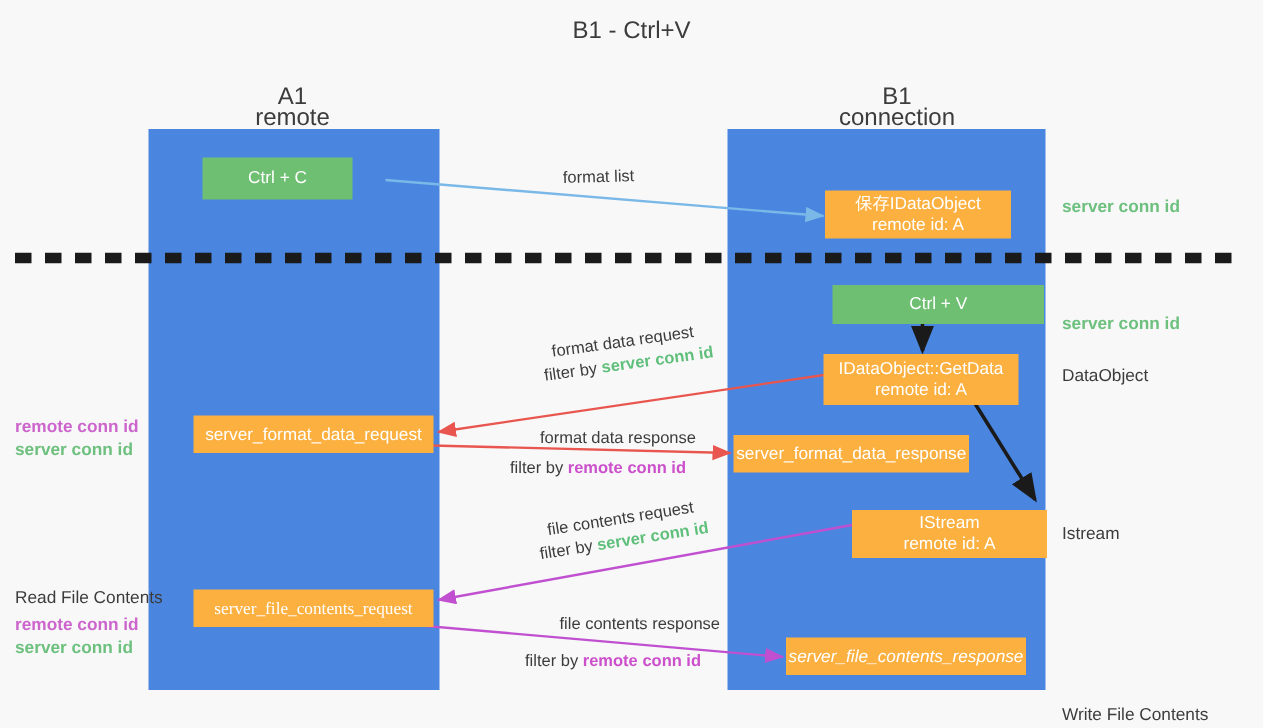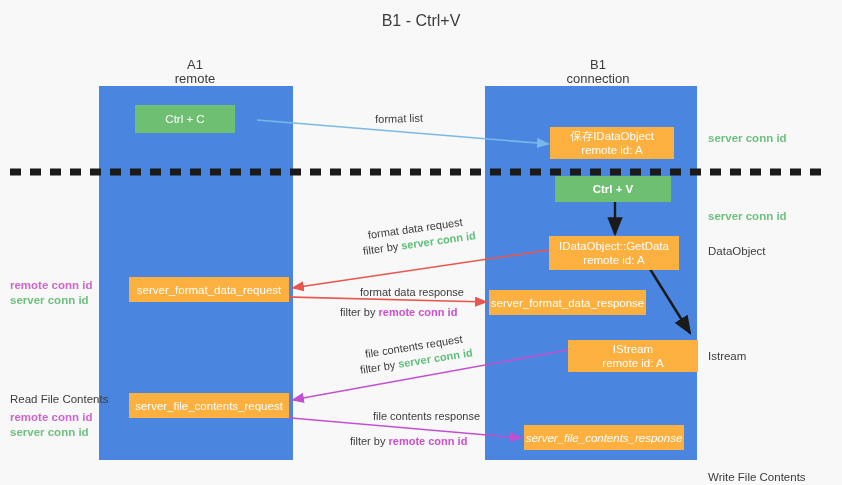--- a/index.html
+++ b/index.html
@@ -6,21 +6,21 @@
   body{
     width:842px;height:485px;
     background:#f8f8f8;
     font-family:"Liberation Sans","DejaVu Sans",sans-serif;
     position:relative;overflow:hidden;
   }
   #stage{position:absolute;left:0;top:0;width:842px;height:485px;}
   svg#wires{position:absolute;left:0;top:0;width:842px;height:485px;}
 
   .lane{position:absolute;background:#4a86e0;}
-  .lane-title{position:absolute;text-align:center;color:#3c3c3c;font-size:13px;line-height:14px;}
+  .lane-title{position:absolute;text-align:center;color:#3c3c3c;font-size:16px;line-height:14px;}
 
   .title{
     position:absolute;left:0;top:10px;width:842px;text-align:center;
     color:#3c3c3c;font-size:16px;line-height:22px;
   }
 
   .box{
     position:absolute;display:flex;align-items:center;justify-content:center;
     flex-direction:column;color:#ffffff;font-size:11.5px;line-height:14px;
     text-align:center;box-sizing:border-box;padding:2px 4px;
@@ -101,21 +101,21 @@
 
   <div class="box green" style="left:135px;top:105px;width:100px;height:28px;">
     <div>Ctrl + C</div>
   </div>
 
   <div class="box orange" style="left:550px;top:127px;width:124px;height:32px;">
     <div>保存IDataObject</div>
     <div class="l2">remote id: A</div>
   </div>
 
-  <div class="box green" style="left:555px;top:176px;width:116px;height:26px;font-weight:bold;">
+  <div class="box green" style="left:555px;top:190px;width:141px;height:26px;">
     <div>Ctrl + V</div>
   </div>
 
   <div class="box orange" style="left:549px;top:236px;width:130px;height:34px;">
     <div>IDataObject::GetData</div>
     <div class="l2">remote id: A</div>
   </div>
 
   <div class="box orange" style="left:489px;top:290px;width:157px;height:25px;">
     <div>server_format_data_response</div>
@@ -123,21 +123,21 @@
 
   <div class="box orange" style="left:129px;top:277px;width:160px;height:25px;">
     <div>server_format_data_request</div>
   </div>
 
   <div class="box orange" style="left:568px;top:340px;width:130px;height:32px;">
     <div>IStream</div>
     <div class="l2">remote id: A</div>
   </div>
 
-  <div class="box orange" style="left:129px;top:393px;width:160px;height:25px;">
+  <div class="box orange" style="left:129px;top:393px;width:160px;height:25px;font-family:Liberation Serif, serif;">
     <div>server_file_contents_request</div>
   </div>
 
   <div class="box orange" style="left:524px;top:425px;width:160px;height:25px;font-style:italic;">
     <div>server_file_contents_response</div>
   </div>
 
   <div class="edge-label rot" style="left:375px;top:112px;transform:rotate(-1.5deg);">format list</div>
 
   <div class="edge-label rot" style="left:367px;top:228px;transform:rotate(-8deg);">format data request</div>

